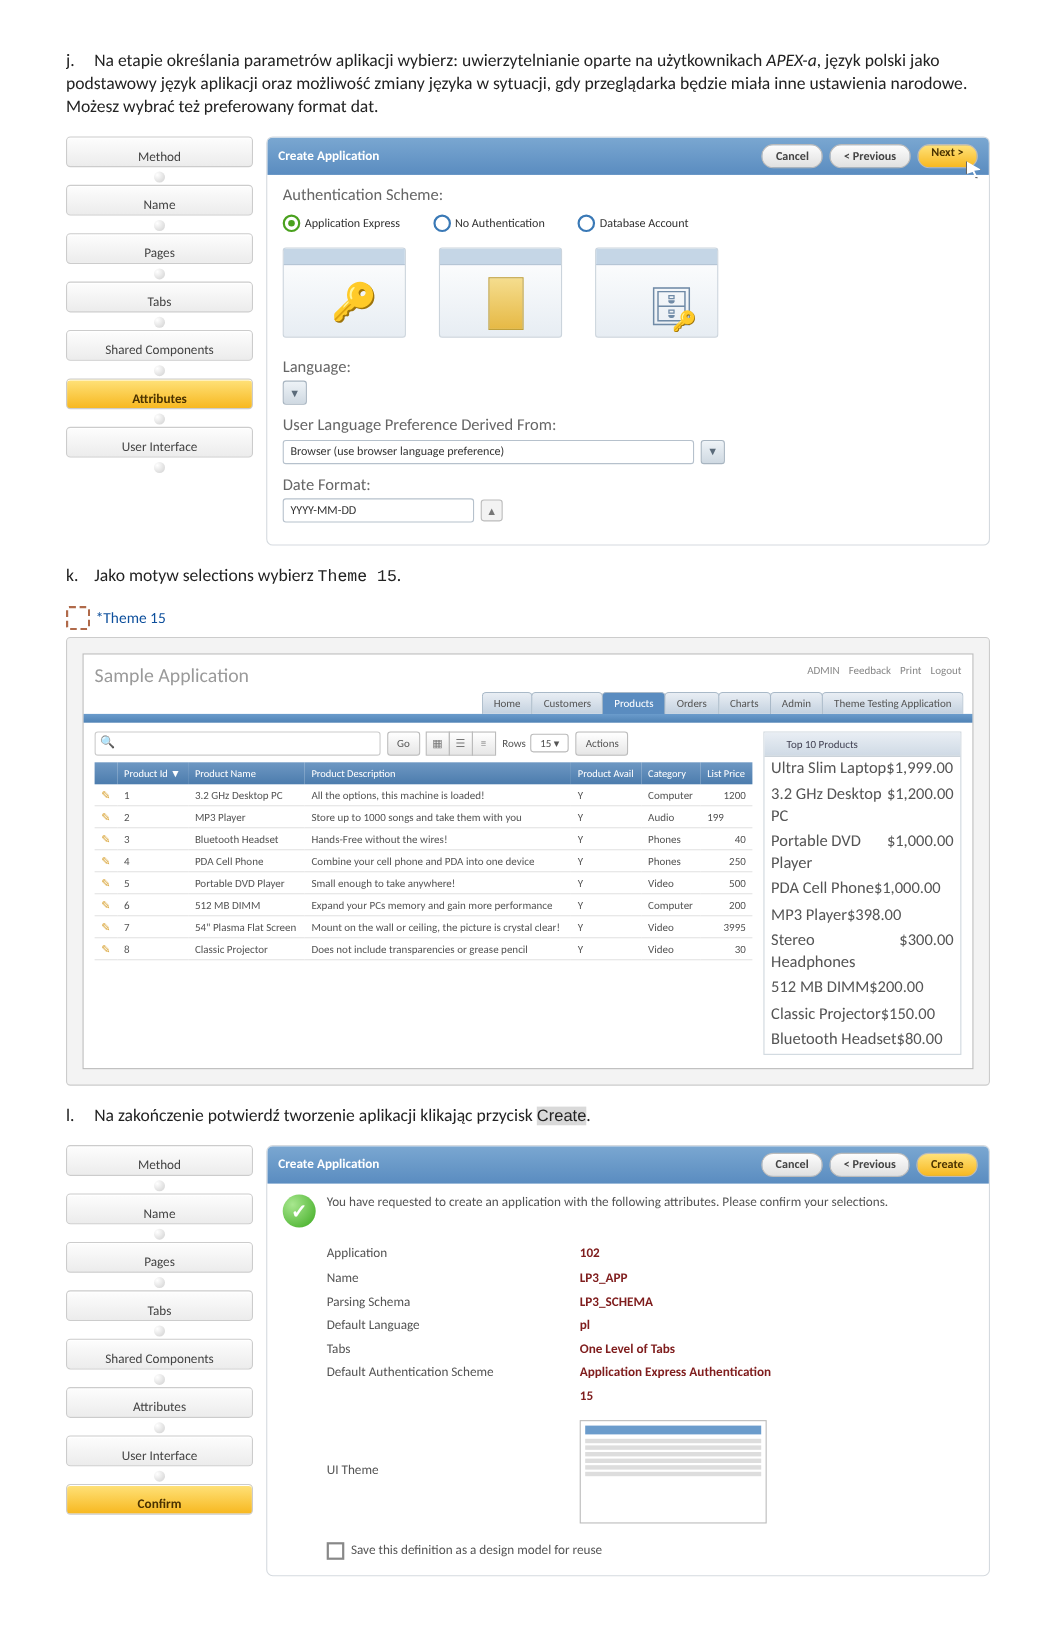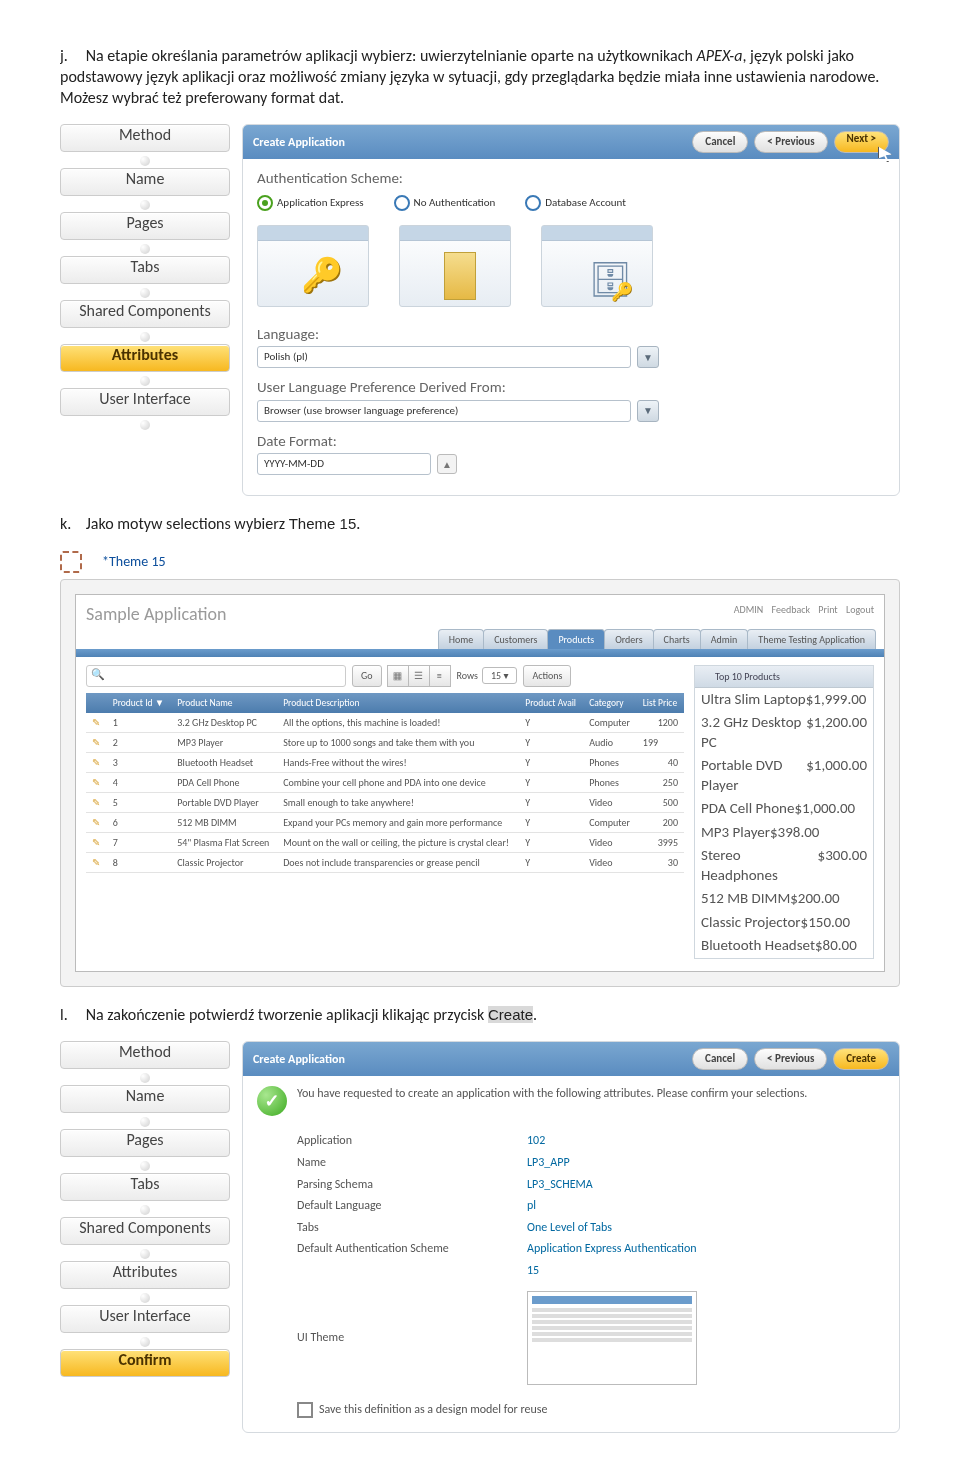--- a/index.html
+++ b/index.html
@@ -3,21 +3,21 @@
 <meta charset="utf-8">
 <style>
   body{font-family:Calibri,Arial,sans-serif;font-size:16px;margin:40px 60px;color:#222;line-height:1.3;width:840px}
   .para{margin:6px 0 16px 0}
   .letter{display:inline-block;width:22px}
   em{font-style:italic}
   .figure{margin:8px 0 18px 0}
   
   .row{display:flex;gap:12px;align-items:flex-start}
   .sidecol{width:170px}
-  .stepbtn{background:linear-gradient(#fdfdfd,#ececec);border:1px solid #ccc;border-radius:4px;height:26px;display:flex;align-items:flex-start;justify-content:center;font-size:16px;color:#444;margin-bottom:2px;box-shadow:inset 0 1px 0 #fff}
+  .stepbtn{background:linear-gradient(#fdfdfd,#ececec);border:1px solid #ccc;border-radius:4px;height:26px;display:flex;align-items:flex-end;justify-content:center;font-size:12px;color:#444;margin-bottom:2px;box-shadow:inset 0 1px 0 #fff}
   .stepbtn.active{background:linear-gradient(#ffe27a,#f7b820);color:#4a3200;font-weight:bold}
   .dot{width:100%;display:flex;justify-content:center}
   .dot span{display:inline-block;width:10px;height:10px;border-radius:50%;background:radial-gradient(circle at 30% 30%,#fff,#cfcfcf);margin:2px 0}
   .panel{background:#fff;border:1px solid #d5dadf;border-radius:6px;flex:1;padding:0;overflow:hidden}
   .panelhdr{background:linear-gradient(#7aa7d1,#5a8cc0);color:#fff;font-weight:bold;font-size:12px;padding:6px 10px;display:flex;align-items:center;justify-content:space-between}
   .hdrbtns{display:flex;gap:6px;align-items:center}
   .pillbtn{background:linear-gradient(#fdfdfd,#e0e0e0);border:1px solid #bbb;border-radius:12px;height:20px;padding:0 12px;font-size:11px;color:#444;display:flex;align-items:center}
   .pillbtn.primary{background:linear-gradient(#ffe27a,#f7b820);color:#4a3200}
   .cursor{position:relative;display:inline-block}
   .cursor::after{content:"";position:absolute;right:-4px;bottom:-10px;width:12px;height:14px;background:#fff;border:1px solid #555;clip-path:polygon(0 0,100% 50%,55% 55%,80% 100%,65% 100%,45% 62%,0 75%)}
@@ -33,21 +33,21 @@
   .tile .top{height:14px;background:#c5d6e6;border-bottom:1px solid #b5c5d5}
   .keyicon{position:absolute;right:24px;bottom:8px;font-size:34px;color:#e7b51a}
   .door{position:absolute;left:40%;bottom:6px;width:30px;height:46px;background:linear-gradient(#f5dd8e,#e6b945);border:1px solid #c0a03a}
   .dbicon{position:absolute;right:20px;bottom:4px;font-size:34px;color:#6f8aa6}
   .dbicon .k{position:absolute;right:-2px;bottom:-2px;font-size:18px;color:#e7b51a}
   .input{display:flex;align-items:center;gap:6px;margin:2px 0 10px 0}
   .input .box{flex:1;border:1px solid #b6c1cc;background:#fff;border-radius:3px;height:20px;padding:0 6px;font-size:11px;color:#333;display:flex;align-items:center;max-width:360px}
   .dd{width:20px;height:20px;border:1px solid #a7b4c0;background:linear-gradient(#eef3f7,#cfd9e2);border-radius:3px;display:flex;align-items:center;justify-content:center;color:#5b6b7a;font-size:10px}
   .spin{width:18px;height:18px;border:1px solid #bbb;border-radius:3px;background:#f3f3f3;display:flex;align-items:center;justify-content:center;font-size:10px;color:#777}
   
-  .themebadge{display:flex;align-items:center;gap:20px;margin:6px 0}
+  .themebadge{display:flex;align-items:center;gap:5px;margin:6px 0}
   .themebadge .star{width:18px;height:18px;border:2px dashed #b06a4a;border-radius:3px}
   .themebadge .txt{color:#0d4f9c;font-size:14px}
   .preview{border:1px solid #ccc;background:#f3f3f3;padding:14px;border-radius:4px}
   .app{background:#fff;border:1px solid #bbb}
   .apptop{padding:8px 10px 2px 10px;display:flex;justify-content:space-between}
   .apptitle{color:#9a9a9a;font-size:18px}
   .applinks{font-size:10px;color:#888}
   .applinks span{margin-left:6px}
   .tabs{display:flex;gap:0;justify-content:flex-end;padding:0 8px}
   .tab{background:linear-gradient(#e9eef4,#c3d1df);border:1px solid #a9b9c8;border-bottom:none;border-radius:4px 4px 0 0;padding:3px 10px;font-size:10px;color:#555;margin-left:-1px}
@@ -70,21 +70,21 @@
   .pencil{color:#d9a437;font-size:10px}
   .sidebox{width:178px;border:1px solid #cfd7de}
   .sbhdr{background:linear-gradient(#e9eef4,#cfdae5);border-bottom:1px solid #bfc9d2;padding:4px 20px;font-size:10px;font-weight:normal;color:#445}
   .sbrow{display:flex;padding:2px 6px;font-size:15px;color:#555}
   
   .confirm{display:flex;align-items:flex-start;gap:10px}
   .check{width:30px;height:30px;border-radius:50%;background:radial-gradient(circle at 30% 30%,#a8e78f,#3caa1f);display:flex;align-items:center;justify-content:center;color:#fff;font-weight:bold;font-size:18px}
   .kv{width:100%;font-size:12px;color:#555}
   .kv .row2{display:flex;padding:3px 0}
   .kv .k{width:230px}
-  .kv .v{font-weight:normal;color:#0369a1}
+  .kv .v{font-weight:bold;color:#7f1d1d}
   .thumb{display:inline-block;width:160px;height:84px;border:1px solid #bbb;background:#fff;padding:4px}
   .thumb .bar{height:8px;background:#6b9ccc;margin-bottom:4px}
   .thumb .ln{height:4px;background:#ddd;margin:2px 0}
   .cbox{width:12px;height:12px;border:2px solid #888;display:inline-block;vertical-align:middle;margin-right:6px}
   .highlight{background:#d9d9d9}
 </style>
 </head>
 <body>
 
 <p class="para">
@@ -175,23 +175,20 @@
             <div class="top"></div>
             <div class="door"></div>
           </div>
         <div class="tile">
             <div class="top"></div>
             <span class="dbicon">🗄<span class="k">🔑</span></span>
           </div>
       </div>
       <div class="lbl">Language:</div>
       <div class="input">
-          <div class="box">
-            <span>Polish (pl)</span>
-          </div>
           <div class="dd">▼</div>
         </div>
       <div class="lbl">User Language Preference Derived From:</div>
       <div class="input">
           <div class="box">
             <span>Browser (use browser language preference)</span>
           </div>
           <div class="dd">▼</div>
         </div>
       <div class="lbl">Date Format:</div>
@@ -200,21 +197,21 @@
             <span>YYYY-MM-DD</span>
           </div>
           <div class="spin">▲</div>
         </div>
     </div>
   </div>
 </div>
 
 <p class="para">
   <span class="letter">k.</span>
-  <span>Jako motyw selections wybierz </span><span style="font-family:Liberation Sans, sans-serif;font-size:15px">Theme 15</span><span>.</span>
+  <span>Jako motyw selections wybierz </span><span style="font-family:Liberation Mono, monospace;font-size:15px">Theme 15</span><span>.</span>
 </p>
 
 <div class="figure">
   <div class="themebadge">
     <span class="star"></span>
     <span class="txt">*Theme 15</span>
   </div>
   <div class="preview">
     <div class="app">
       <div class="apptop">

